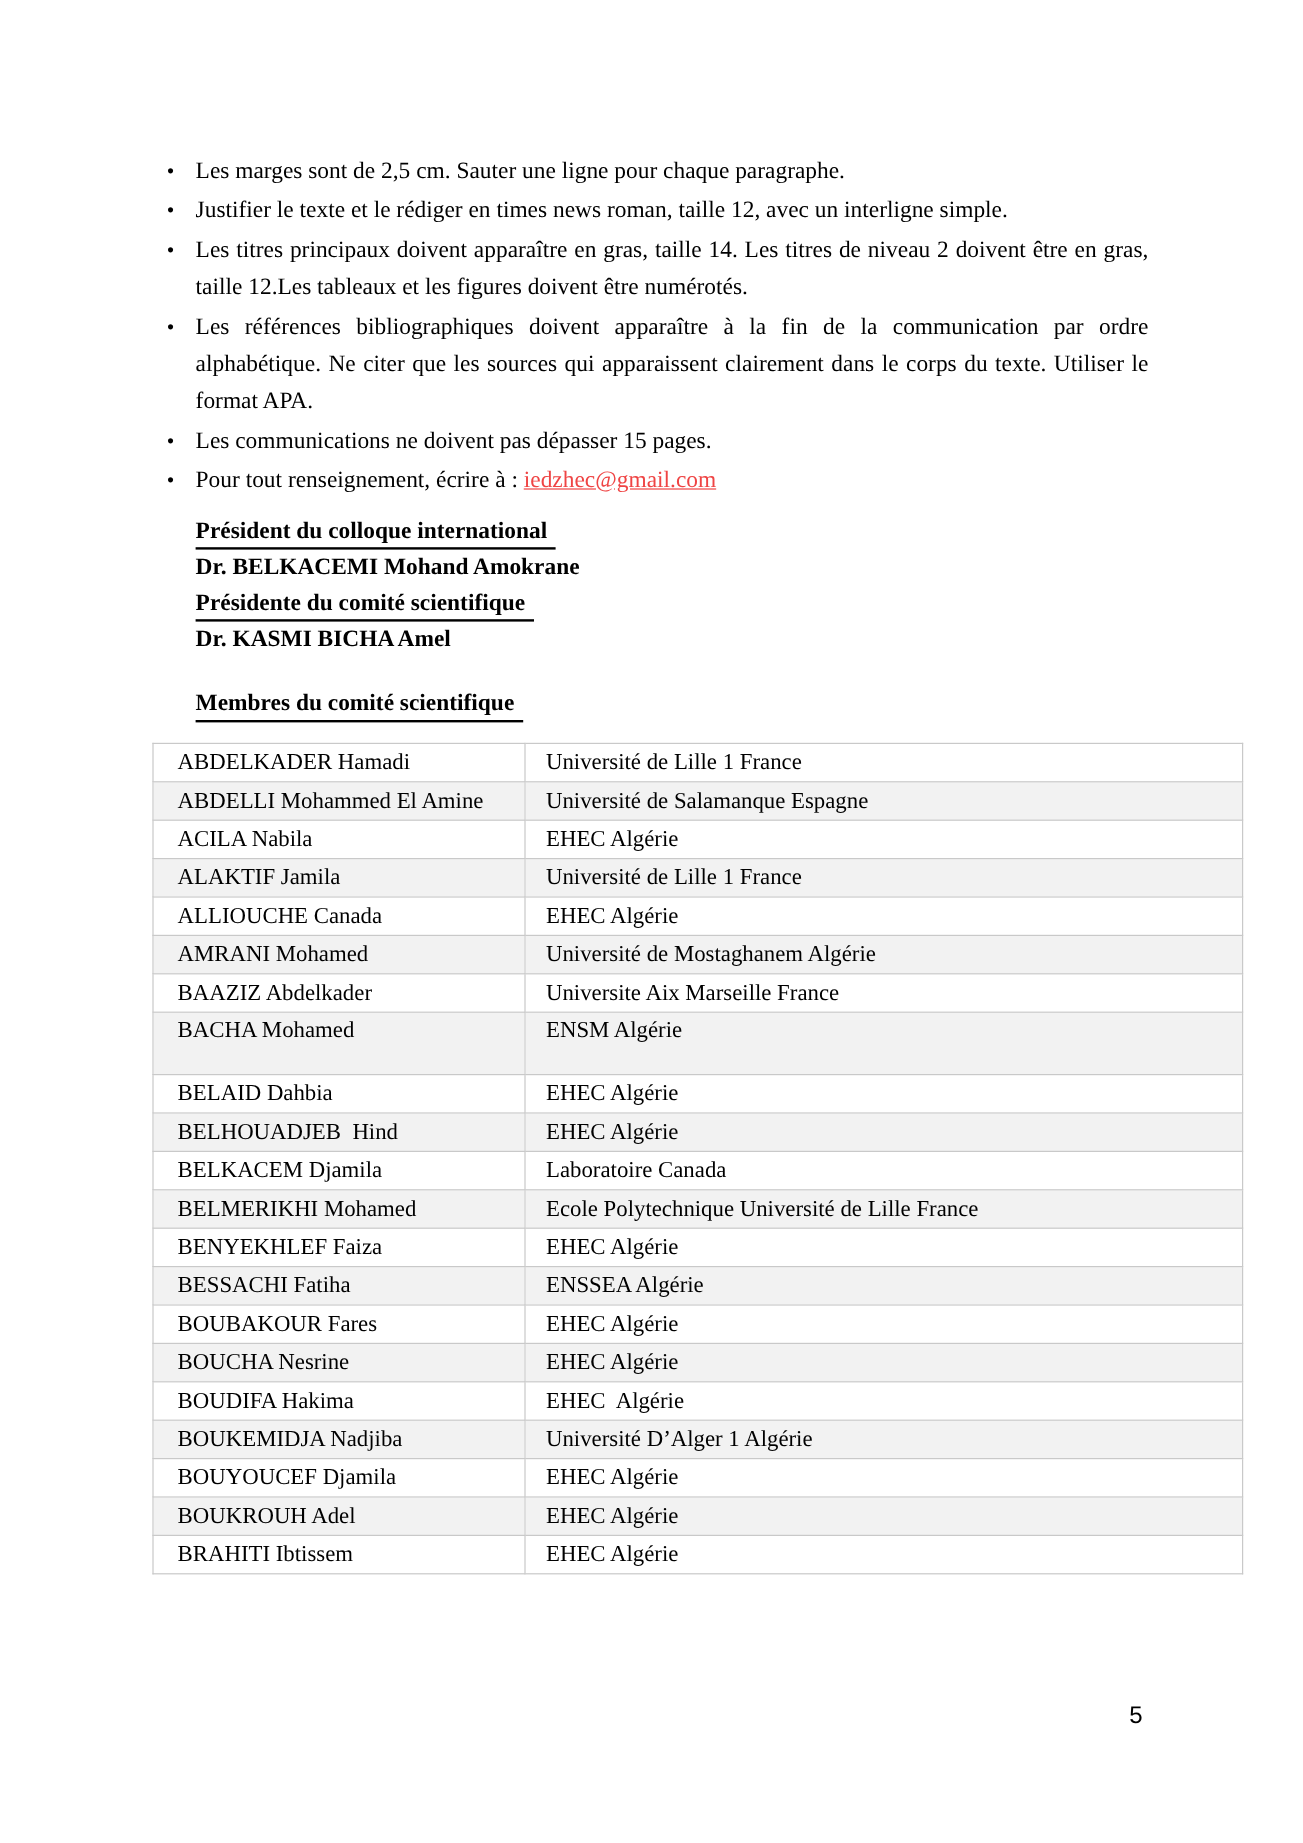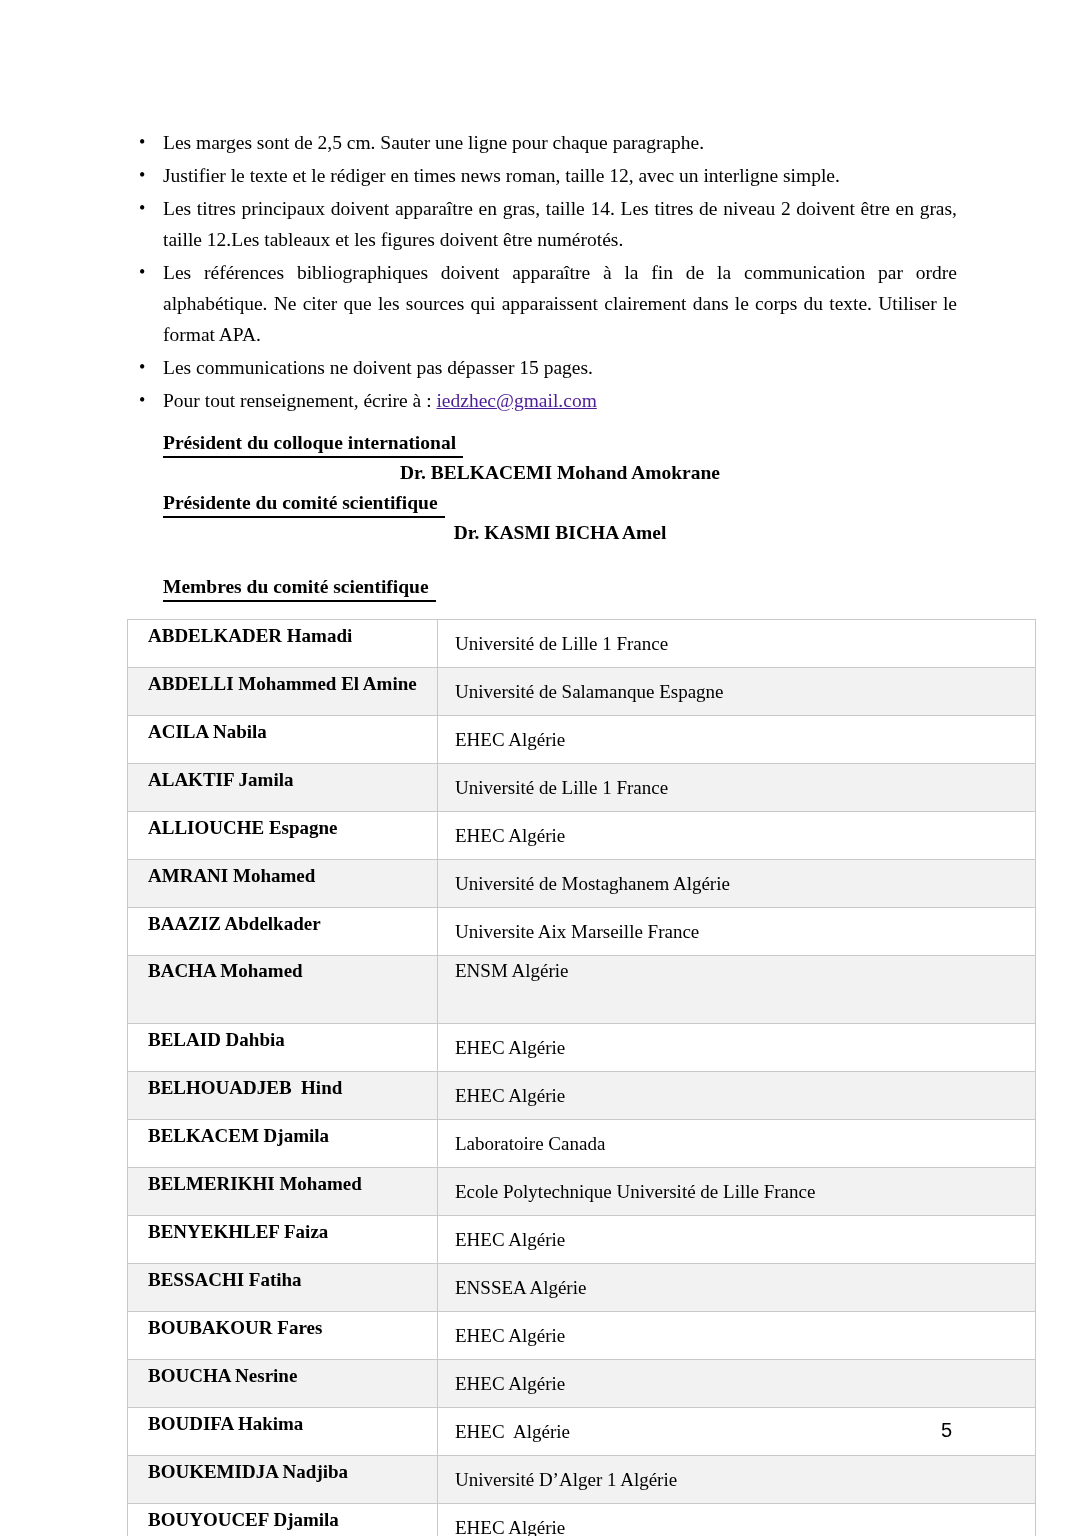--- a/index.html
+++ b/index.html
@@ -34,55 +34,55 @@
     line-height: 31px;
     text-align: justify;
   }
   .bullet-marker {
     position: absolute;
     left: 2px;
     top: 0;
     font-size: 18px;
   }
   a.email-link {
-    color: #4c1d95;
+    color: #ef4444;
     text-decoration: underline;
     cursor: pointer;
   }
   
   .section { margin-left: 36px; line-height: 30px; }
   .section .title-line { font-weight: bold; }
   .underlined {
     display: inline-block;
     border-bottom: 2px solid #000;
     padding-right: 7px;
     line-height: 26px;
   }
-  .section .person-line { font-weight: bold; text-align: center; }
+  .section .person-line { font-weight: bold; }
   #section-president  { margin-top: 12px; }
   #section-presidente { }
   #section-members    { margin-top: 24px; }
   
   table.committee {
     margin-top: 17px;
     border-collapse: collapse;
     width: 908px;
     table-layout: fixed;
     font-size: 19px;
   }
   table.committee col.col-name { width: 310px; }
   table.committee col.col-aff  { width: 598px; }
   table.committee td {
     border: 1px solid #c9c9c9;
     height: 31px;
     vertical-align: middle;
     white-space: pre-wrap;
     overflow: hidden;
   }
-  table.committee td.cell-name { padding: 0 4px 16px 20px; font-weight: bold; }
+  table.committee td.cell-name { padding: 0 4px 0 20px; font-weight: normal; }
   table.committee td.cell-aff  { padding: 0 4px 0 17px; }
   table.committee tbody tr:nth-child(even) { background: #f2f2f2; }
   table.committee tbody tr:nth-child(odd)  { background: #ffffff; }
   table.committee tr.tall td {
     height: 47px;
     vertical-align: top;
     padding-top: 4px;
   }
   
   .page-number {
@@ -163,21 +163,21 @@
   </tr>
           <tr>
     <td class="cell-name">ACILA Nabila</td>
     <td class="cell-aff">EHEC Algérie</td>
   </tr>
           <tr>
     <td class="cell-name">ALAKTIF Jamila</td>
     <td class="cell-aff">Université de Lille 1 France</td>
   </tr>
           <tr>
-    <td class="cell-name">ALLIOUCHE Espagne</td>
+    <td class="cell-name">ALLIOUCHE Canada</td>
     <td class="cell-aff">EHEC Algérie</td>
   </tr>
           <tr>
     <td class="cell-name">AMRANI Mohamed</td>
     <td class="cell-aff">Université de Mostaghanem Algérie</td>
   </tr>
           <tr>
     <td class="cell-name">BAAZIZ Abdelkader</td>
     <td class="cell-aff">Universite Aix Marseille France</td>
   </tr>

